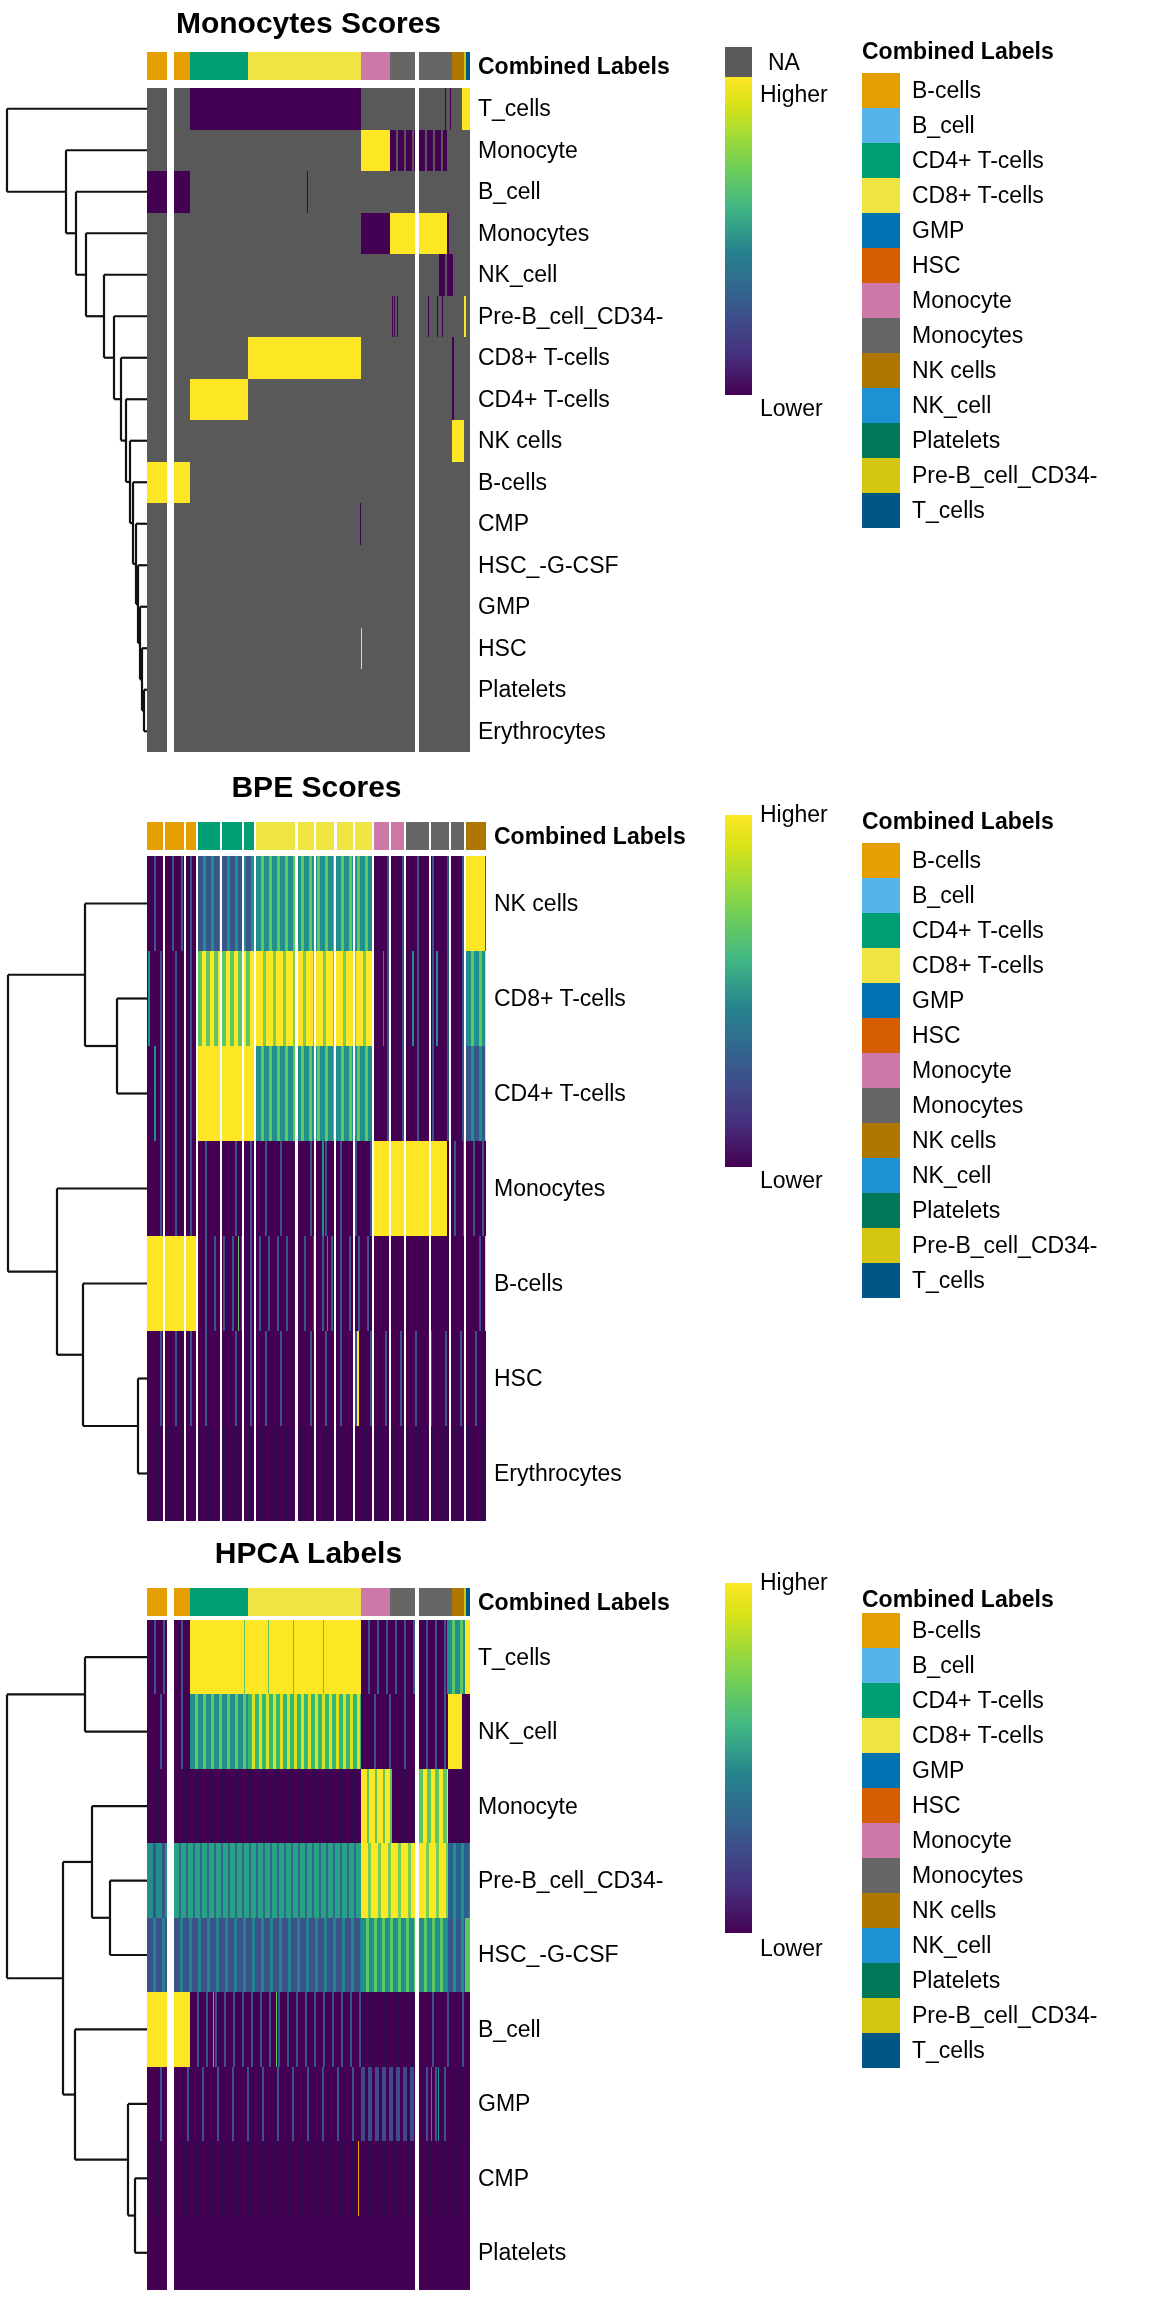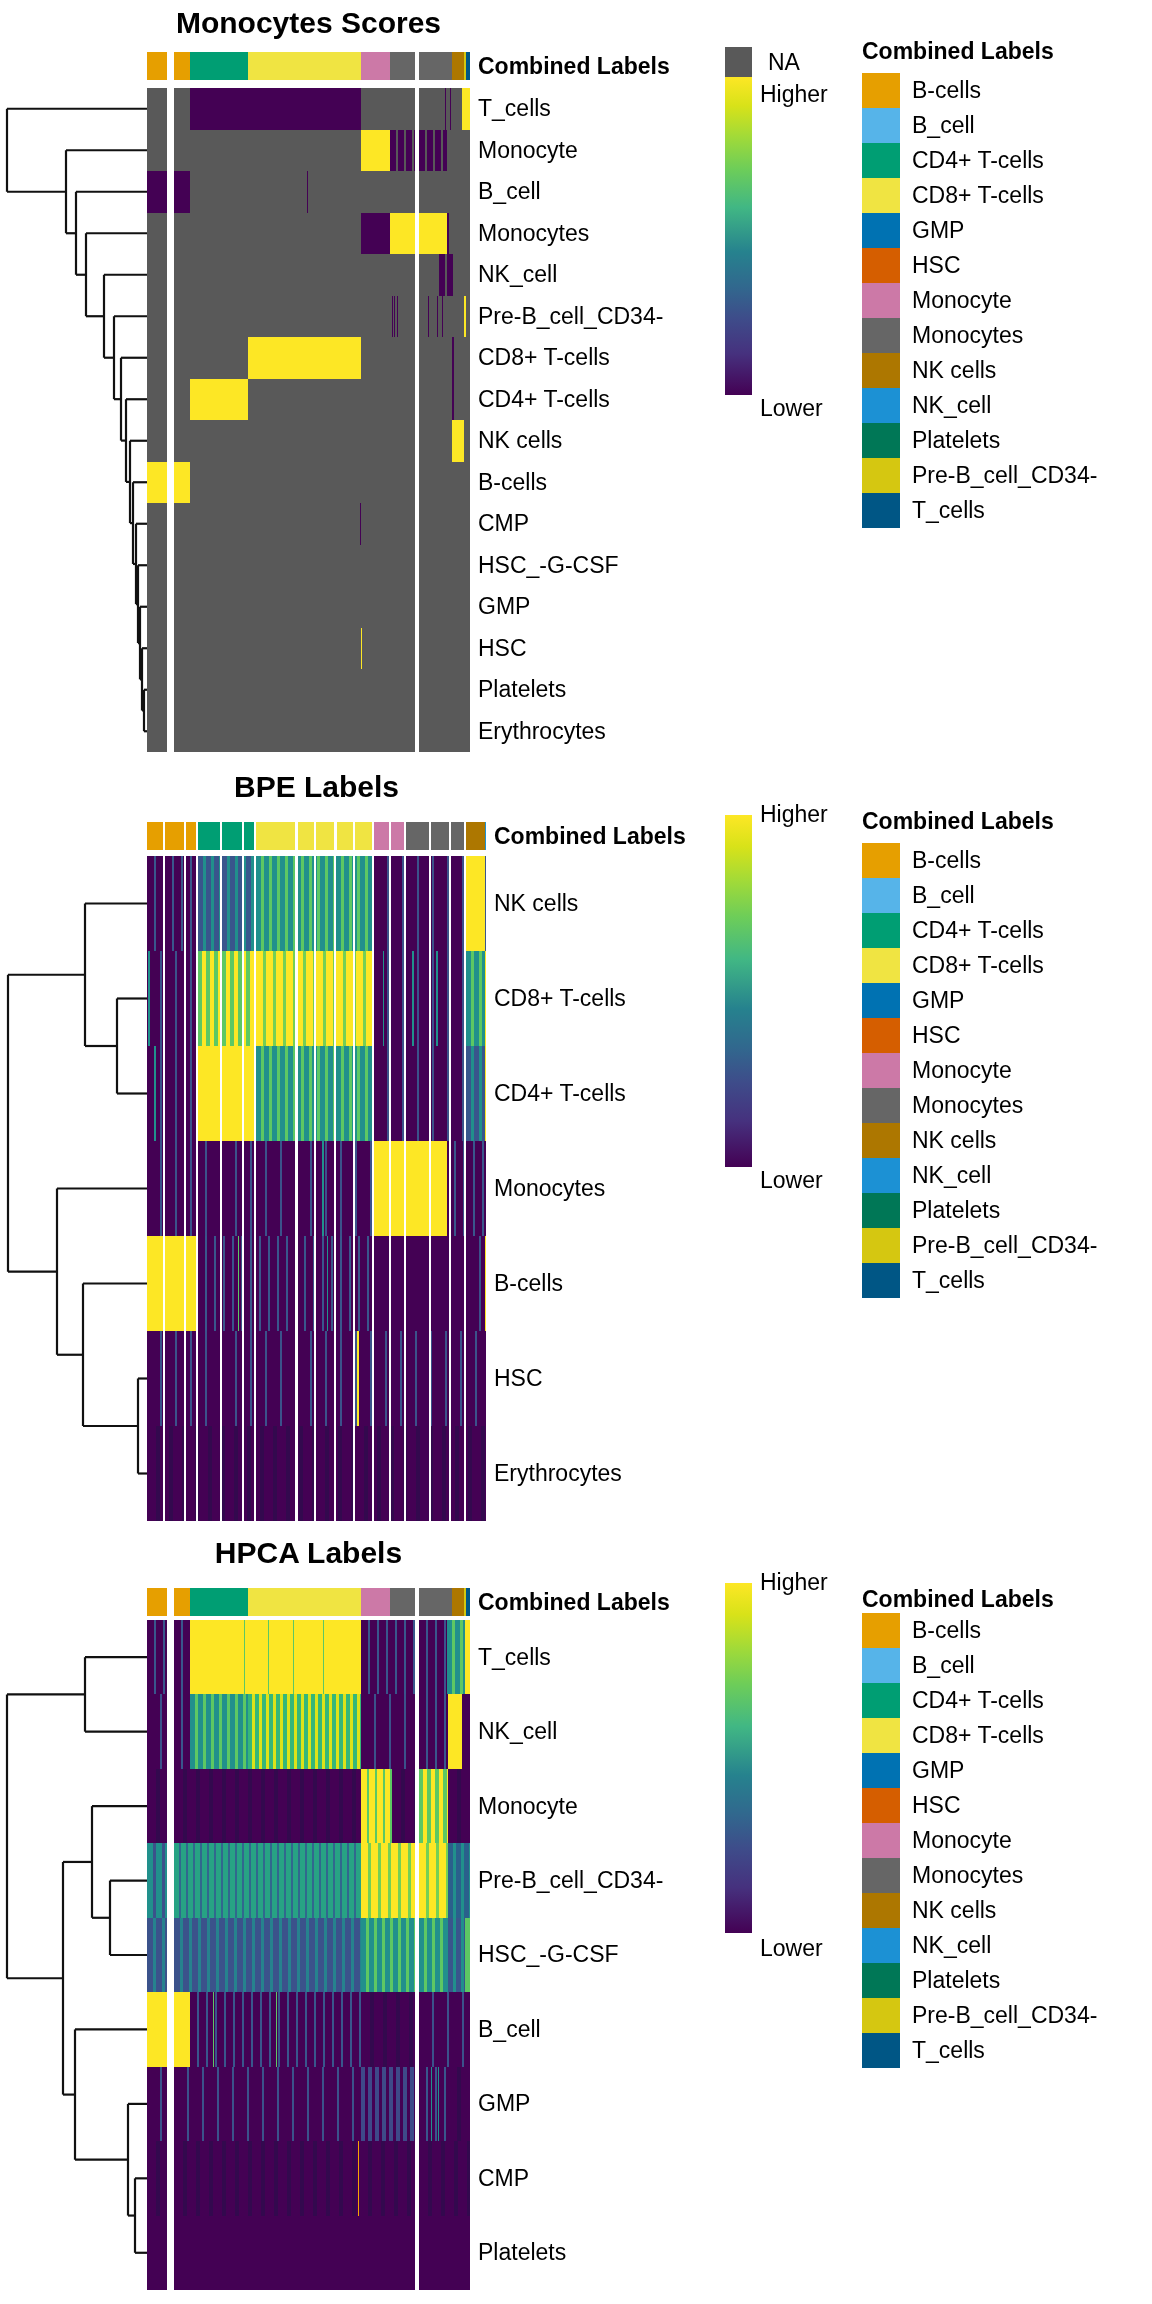--- a/index.html
+++ b/index.html
@@ -186,21 +186,21 @@
       <div class="leg-label" style="left: 912px; top: 423px;">Platelets</div>
       <div class="leg-swatch" style="background: rgb(213, 199, 17); left: 862px; top: 458px;"></div>
       <div class="leg-label" style="left: 912px; top: 458px;">Pre-B_cell_CD34-</div>
       <div class="leg-swatch" style="background: rgb(0, 86, 133); left: 862px; top: 493px;"></div>
       <div class="leg-label" style="left: 912px; top: 493px;">T_cells</div>
     </div>
 <div class="abs" style="left: 167.026px; width: 7.106px; top: 52px; height: 700px; background: rgb(255, 255, 255);"></div>
     <div class="abs" style="left: 415.09px; width: 3.876px; top: 52px; height: 700px; background: rgb(255, 255, 255);"></div>
   </div>
 <div id="panel1">
-  <div class="panel-title" style="left: 147px; top: 770px; width: 339px;">BPE Labels</div>
+  <div class="panel-title" style="left: 147px; top: 770px; width: 339px;">BPE Scores</div>
   <div class="ann-title" style="left: 494px; top: 822px; height: 28px;">Combined Labels</div>
   <svg class="dendro" width="147" height="665" style="top: 856px;">
       <line x1="85" y1="47.5" x2="147" y2="47.5" stroke="#111" stroke-width="2.2"></line>
       <line x1="117" y1="142.5" x2="147" y2="142.5" stroke="#111" stroke-width="2.2"></line>
       <line x1="117" y1="237.5" x2="147" y2="237.5" stroke="#111" stroke-width="2.2"></line>
       <line x1="117" y1="142.5" x2="117" y2="237.5" stroke="#111" stroke-width="2.2"></line>
       <line x1="85" y1="190" x2="117" y2="190" stroke="#111" stroke-width="2.2"></line>
       <line x1="85" y1="47.5" x2="85" y2="190" stroke="#111" stroke-width="2.2"></line>
       <line x1="8" y1="118.75" x2="85" y2="118.75" stroke="#111" stroke-width="2.2"></line>
       <line x1="57" y1="332.5" x2="147" y2="332.5" stroke="#111" stroke-width="2.2"></line>

